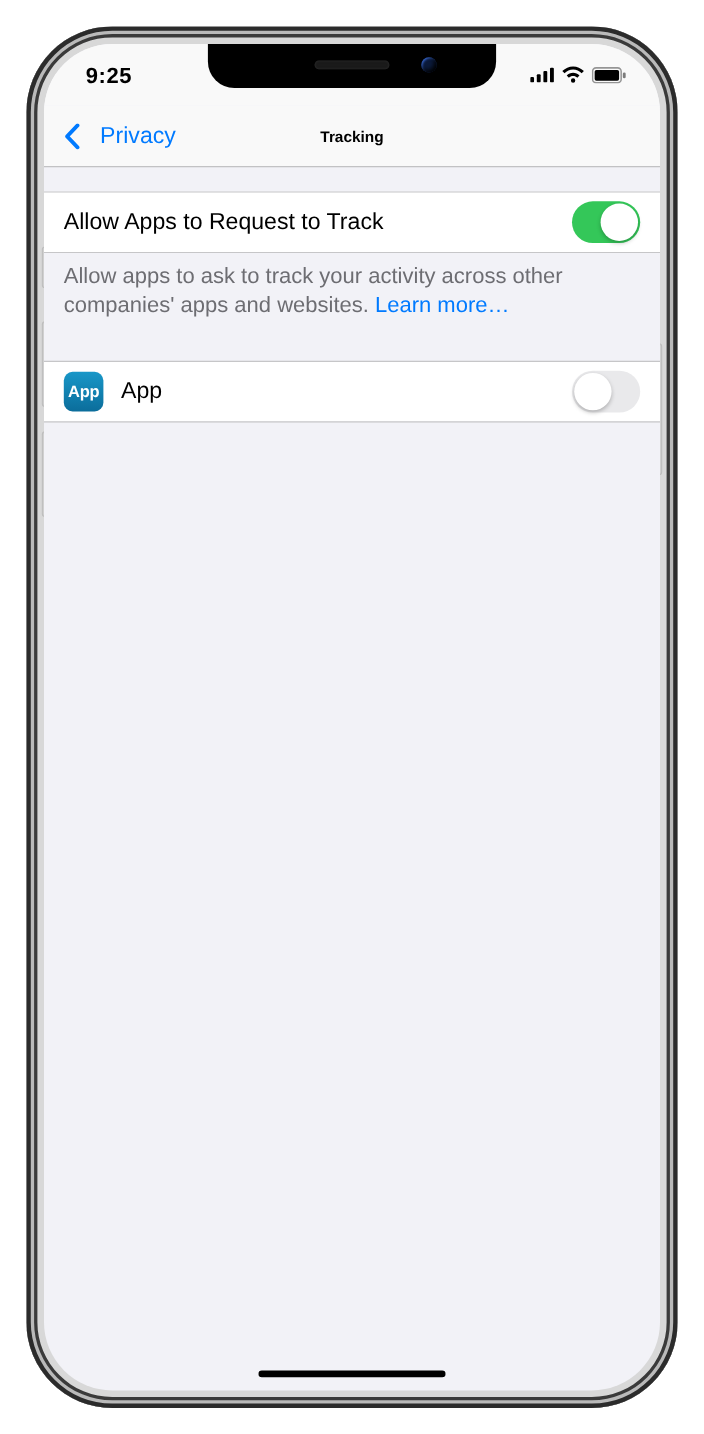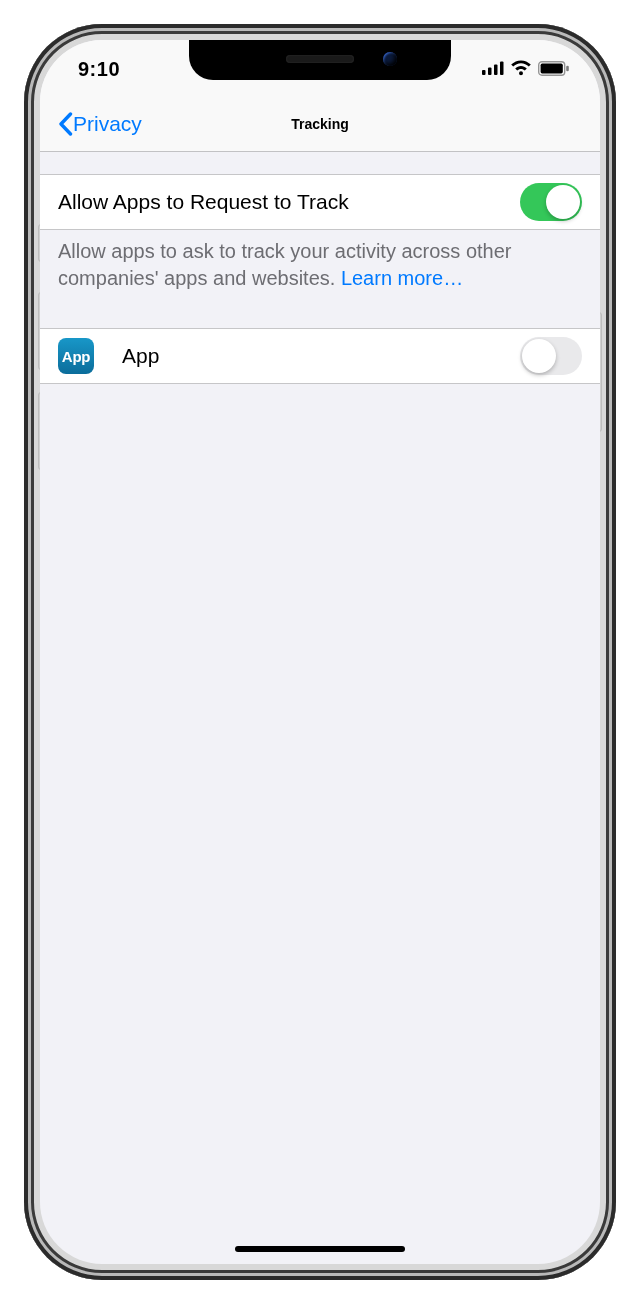--- a/index.html
+++ b/index.html
@@ -55,36 +55,35 @@
     .sb-icons svg{display:block}
 
     
     .navbar{
       height:56px; background:#f9f9f9;
       border-bottom:0.7px solid rgba(60,60,67,.29);
       position:relative; display:flex; align-items:center; justify-content:center;
     }
     .nav-back{
       position:absolute; left:10px; top:50%; transform:translateY(-50%);
-      display:flex; align-items:center; gap:0; color:#007aff; font-size:21px;
+      display:flex; align-items:center; gap:18px; color:#007aff; font-size:21px;
       padding:6px 8px; border-radius:10px;
     }
     .nav-back svg{stroke:#007aff}
     .nav-title{ font-size:14px; font-weight:600; }
 
     
     .content{ padding-top:22px; }
     .group{ margin-top:0; }
     .cell{
       background:#fff; min-height:56px; padding:0 18px;
       display:flex; align-items:center;
       border-top:0.7px solid rgba(60,60,67,.29);
       border-bottom:0.7px solid rgba(60,60,67,.29);
       font-size:21px;
-      gap:12px;
     }
     .cell-label{flex:1 1 auto; white-space:nowrap; overflow:hidden; text-overflow:ellipsis;}
     .app-icon{
       width:36px; height:36px; border-radius:8px;
       background:linear-gradient(180deg,#1897c8,#0b6d9b);
       display:flex; align-items:center; justify-content:center;
       margin-right:16px;
       font-size:15px; color:#fff; font-weight:700; letter-spacing:-0.3px;
     }
     .group-footer{
@@ -118,21 +117,21 @@
   <div class="side-btn sb-pwr"></div>
 
   <div class="screen">
 
     <div class="notch">
       <div class="speaker"></div>
       <div class="cam"></div>
     </div>
 
     <div class="statusbar">
-      <div class="sb-time">9:10</div>
+      <div class="sb-time">9:25</div>
       <div class="sb-icons">
         <svg width="22" height="14" viewBox="0 0 22 14">
             <g fill="#000">
               <rect x="0" y="9" width="3.5" height="5" rx="1"></rect>
               <rect x="6" y="6.5" width="3.5" height="7.5" rx="1"></rect>
               <rect x="12" y="3.5" width="3.5" height="10.5" rx="1"></rect>
               <rect x="18" y="0.5" width="3.5" height="13.5" rx="1"></rect>
             </g>
           </svg>
         <svg width="22" height="16" viewBox="0 0 22 16">

